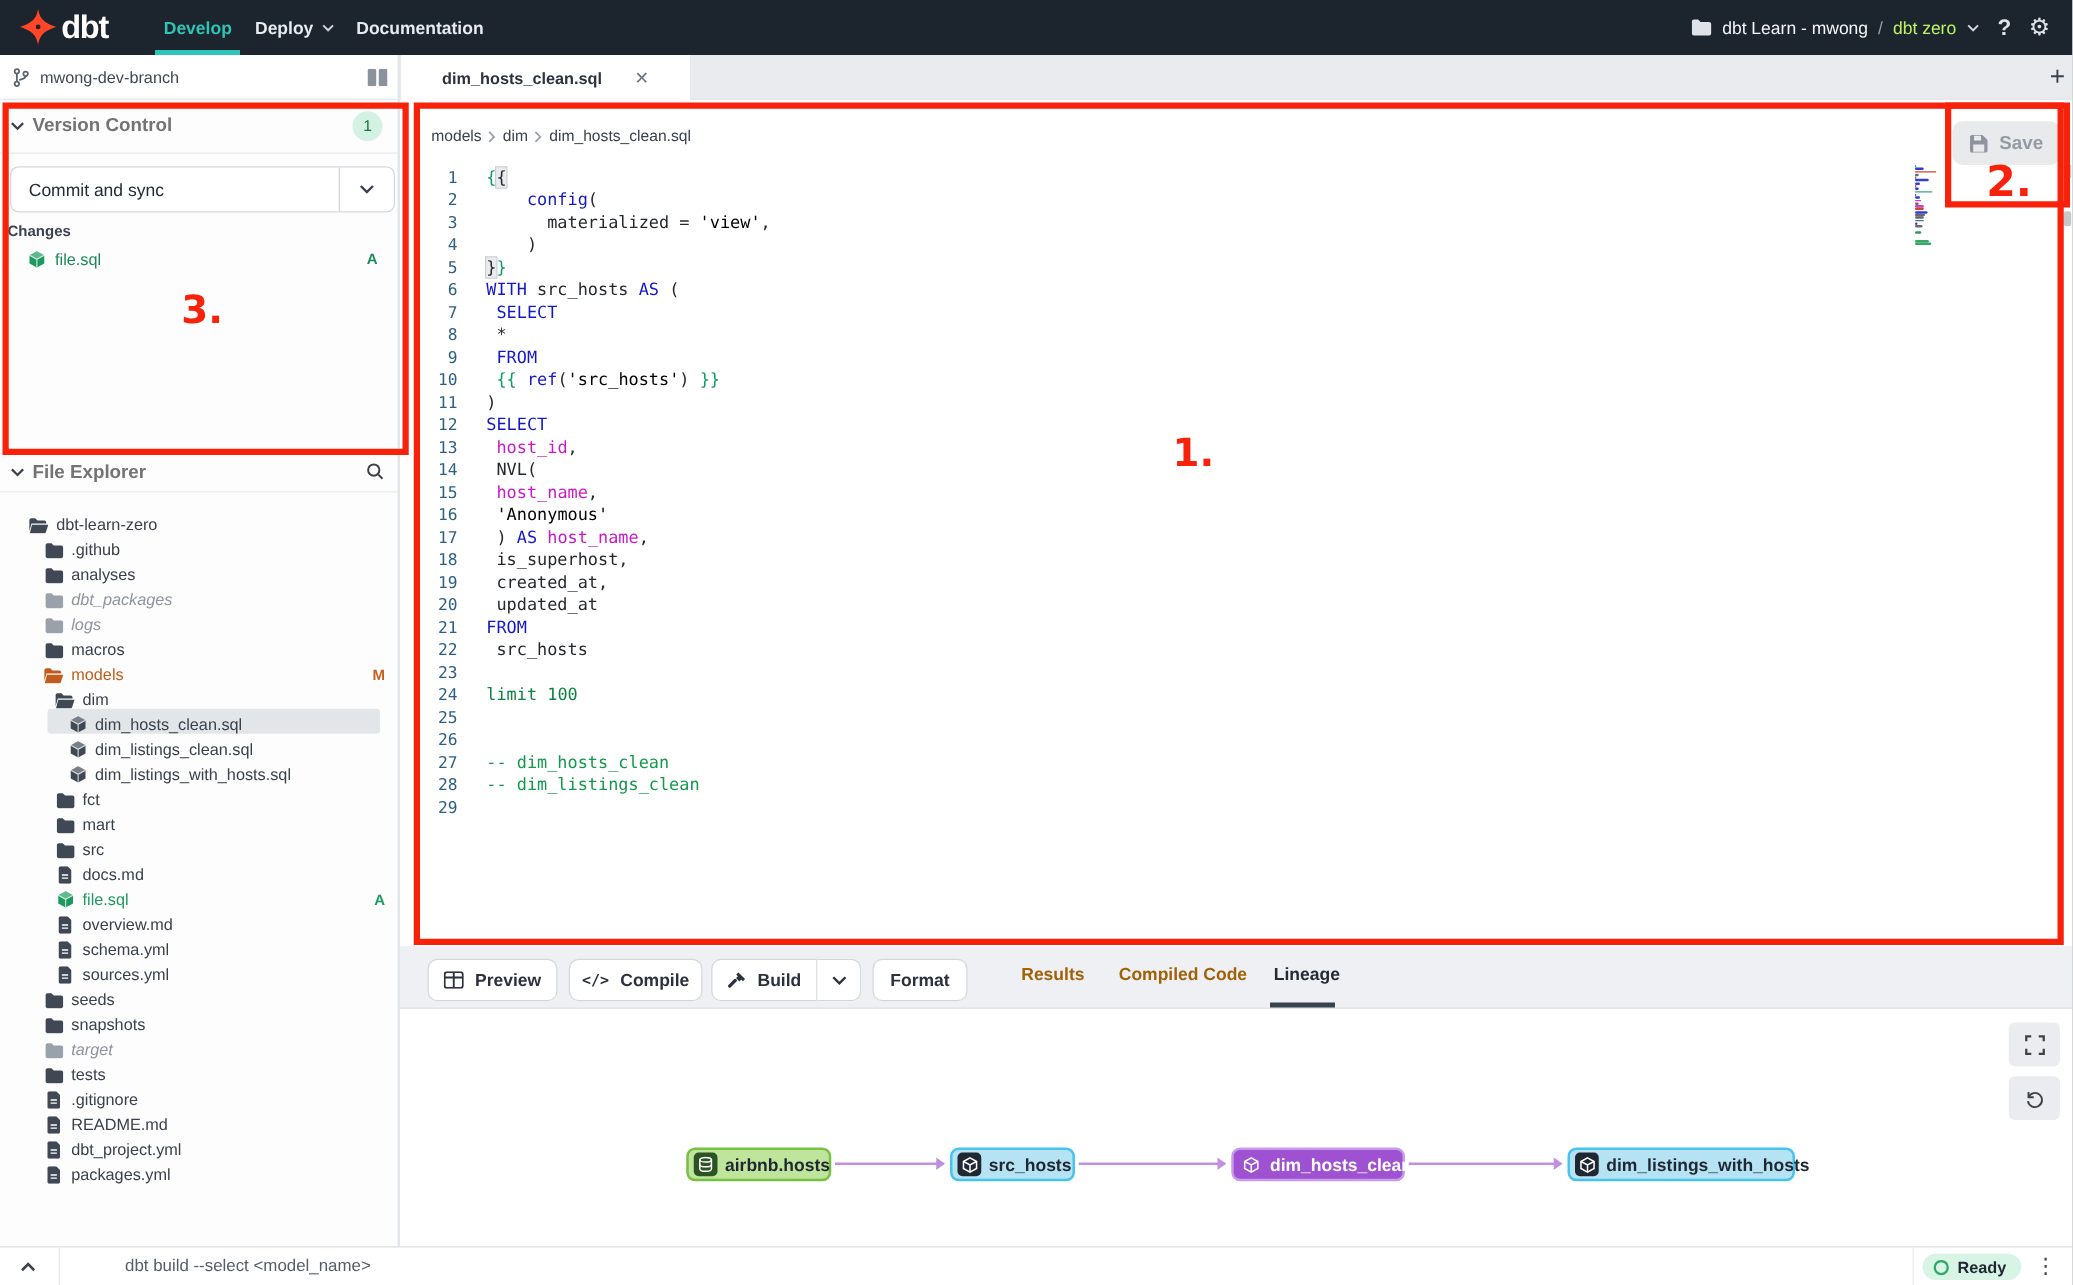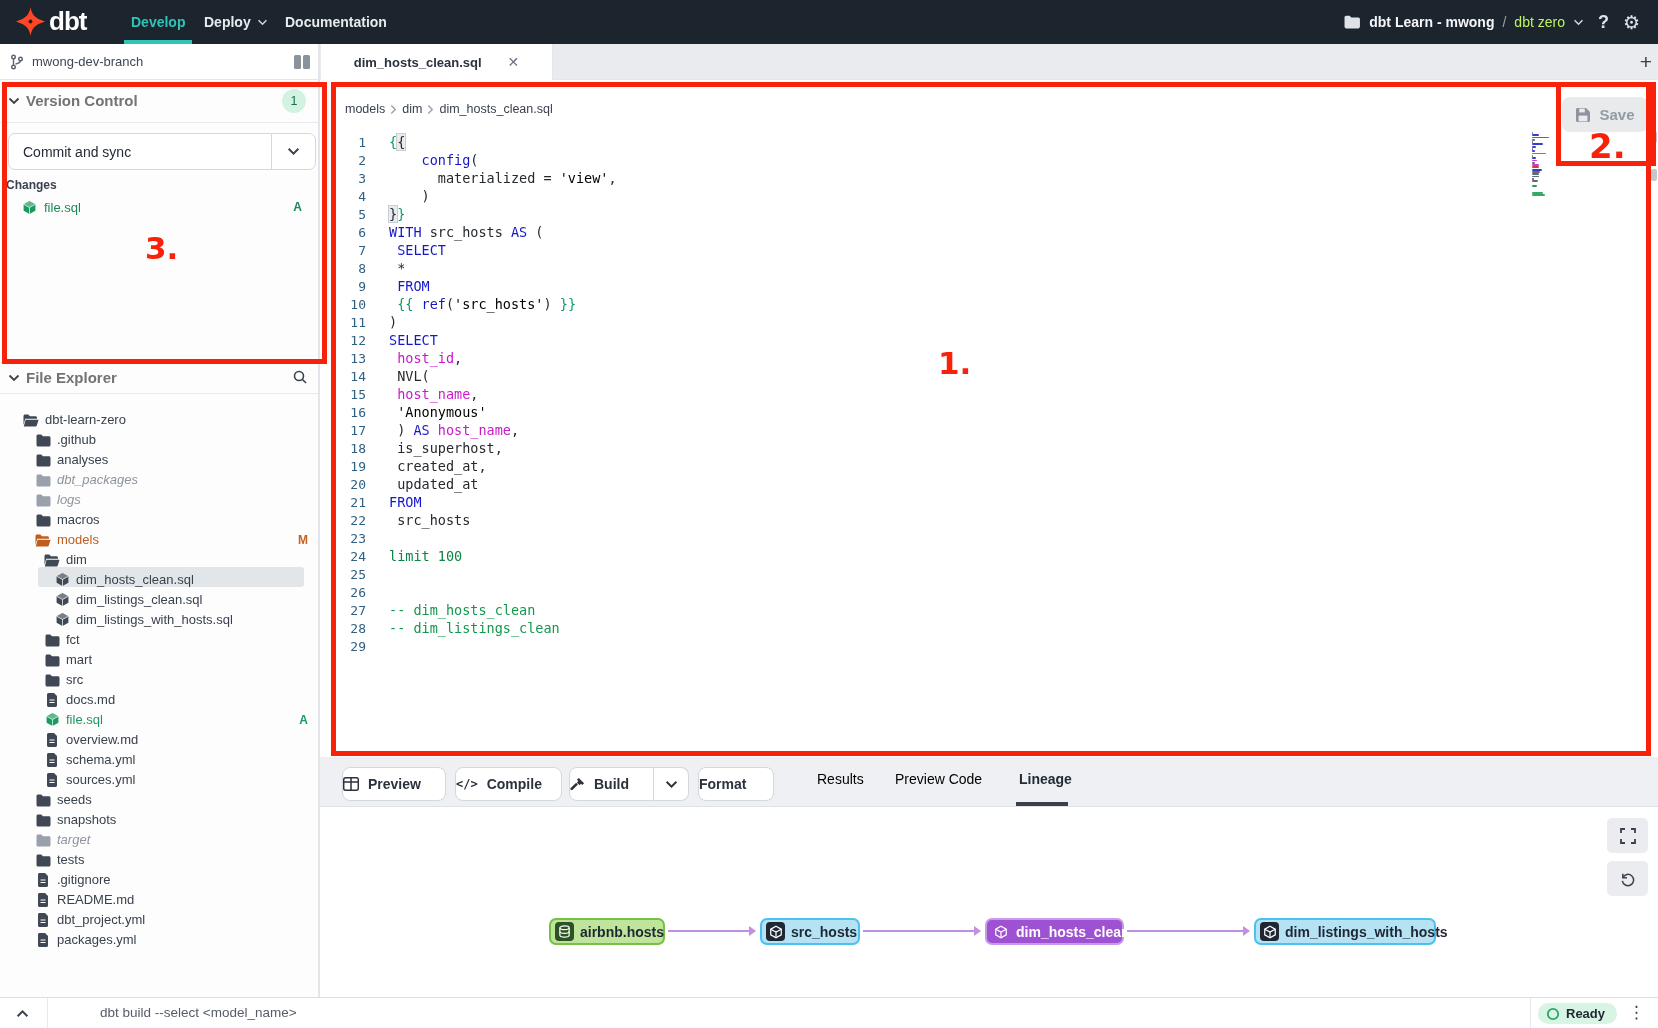--- a/index.html
+++ b/index.html
@@ -12,21 +12,21 @@
   #logo { position:absolute; left:16px; top:6px; display:flex; align-items:center; gap:4px; }
   #logo-text { color:#fff; font-size:26px; font-weight:bold; letter-spacing:-1px; }
   .nav-item { position:absolute; top:0; height:44px; display:flex; align-items:center; gap:6px; color:#e8ebee; font-size:14px; font-weight:600; cursor:pointer; }
   .nav-item.active { color:#2ec4b6; }
   #nav-develop { left:131px; }
   #nav-develop-underline { left:124px; top:40px; width:68px; height:4px; background:#2ec4b6; }
   #nav-deploy { left:204px; }
   #nav-docs { left:285px; }
   #topbar-right { position:absolute; right:0; top:0; height:44px; display:flex; align-items:center; gap:14px; padding-right:18px; color:#e8ebee; }
   #project-crumb { display:flex; align-items:center; gap:8px; font-size:14px; }
-  #project-name { font-weight:bold; color:#f4f6f8;text-align:center; }
+  #project-name { font-weight:normal; color:#f4f6f8;text-align:center; }
   #crumb-slash { color:#98a1ab; }
   #env-name { color:#bef264; }
   .nav-glyph { font-size:19px; color:#dfe3e7; cursor:pointer; }
 
   
   #branch-bar { left:0; top:44px; width:320px; height:36px; background:#ffffff; border-bottom:1px solid #e4e7ea; display:flex; align-items:center; padding:0 10px; color:#4a525d; }
   #branch-name { font-size:13px; color:#3f4854; margin-left:8px; flex:1; }
   #tabstrip { left:320px; top:44px; width:1338px; height:36px; background:#e9ebee; border-bottom:1px solid #e4e7ea; }
   #active-tab { left:321px; top:44px; width:232px; height:36px; background:#ffffff; border-right:1px solid #e4e7ea; display:flex; align-items:center; justify-content:center; gap:26px; }
   #active-tab .tab-label { font-size:13px; font-weight:600; color:#2b323d; }
@@ -78,24 +78,24 @@
   .tk-pl { color:#24292e; } .tk-kw { color:#1518c8; } .tk-fn { color:#1518c8; }
   .tk-str { color:#000000; } .tk-col { color:#c81ac8; } .tk-com { color:#13994d;margin-top:25px; }
   .tk-g { color:#0e8444; } .tk-jj { color:#0d9b63; }
   .tk-mb { color:#24292e; background:#e9ebee; outline:1px solid #c9ced4; }
   #minimap { position:absolute; left:1212px; top:52px; width:22px; }
   #minimap .mm { height:1.8px; margin-bottom:0.5px; border-radius:1px; }
   .scroll-mark { position:absolute; width:6px; background:#c4c8cd; border-radius:2px; }
 
   
   #toolbar { left:320px; top:757px; width:1338px; height:50px; background:#eef0f3; border-bottom:1px solid #dfe2e6; }
-  .tb-btn { position:absolute; top:10px; height:34px; background:#fff; border:1px solid #d3d8dd; border-radius:8px; display:flex; align-items:center; gap:9px; font-size:14px; font-weight:600; color:#2b323d; cursor:pointer; }
+  .tb-btn { position:absolute; top:10px; height:34px; background:#fff; border:1px solid #d3d8dd; border-radius:8px; display:flex; align-items:center; justify-content:center; gap:9px; font-size:14px; font-weight:600; color:#2b323d; cursor:pointer; }
   .tb-caret { position:absolute; top:10px; height:34px; width:35px; background:#fff; border:1px solid #d3d8dd; border-left:none; border-radius:0 8px 8px 0; display:flex; align-items:center; justify-content:center; color:#2b323d; cursor:pointer; }
   .code-glyph { font-family:"DejaVu Sans Mono",monospace; font-weight:bold; font-size:12px; }
-  .res-tab { position:absolute; top:14px; font-size:14px; color:#000000; cursor:pointer; }
+  .res-tab { position:absolute; top:14px; font-size:14px; color:#a16207; cursor:pointer;font-weight:bold; }
   .res-tab.active { color:#232b36; font-weight:600; }
   #lineage-underline { position:absolute; left:696px; top:45px; width:52px; height:4px; background:#39414d; }
 
   
   #lineage { left:320px; top:808px; width:1338px; height:189px; background:#fff; }
   #lineage-select-group { position:absolute; left:973px; top:11px; height:36px; display:flex; border:1px solid #d3d8dd; border-radius:7px; background:#fff; }
   #lineage-input { width:190px; padding-left:15px; display:flex; align-items:center; font-size:14.5px; color:#2b323d; }
   #update-graph-btn { width:114px; border-left:1px solid #d3d8dd; display:flex; align-items:center; justify-content:center; font-size:14.5px; color:#2b323d; cursor:pointer; }
   .sq-btn { position:absolute; left:1287px; width:41px; height:35px; background:#eaecef; border-radius:5px; display:flex; align-items:center; justify-content:center; color:#3a424e; cursor:pointer; }
   #graph { position:absolute; left:0; top:0; width:1338px; height:189px; }
@@ -687,21 +687,21 @@
     </div>
     <div class="tb-caret" style="left:334px;">
         <svg width="13" height="9" viewBox="0 0 12 8" fill="none" stroke="currentColor" stroke-width="1.8">
           <path d="M1.5 1.5 6 6l4.5-4.5"></path>
         </svg>
       </div>
     <div class="tb-btn" style="left:378px;width:76px;">
       <span>Format</span>
     </div>
     <div class="res-tab" style="left:497px;">Results</div>
-    <div class="res-tab" style="left:575px;">Preview Code</div>
+    <div class="res-tab" style="left:575px;">Compiled Code</div>
     <div class="res-tab active" style="left:699px;">Lineage</div>
     <div id="lineage-underline"></div>
   </div>
 
   <div id="lineage" class="abs">
     <div class="sq-btn" style="top:10px;">
       <svg width="16" height="16" viewBox="0 0 16 16" fill="none" stroke="currentColor" stroke-width="1.8">
           <path d="M1 5V1h4M11 1h4v4M15 11v4h-4M5 15H1v-4"></path>
         </svg>
     </div>

